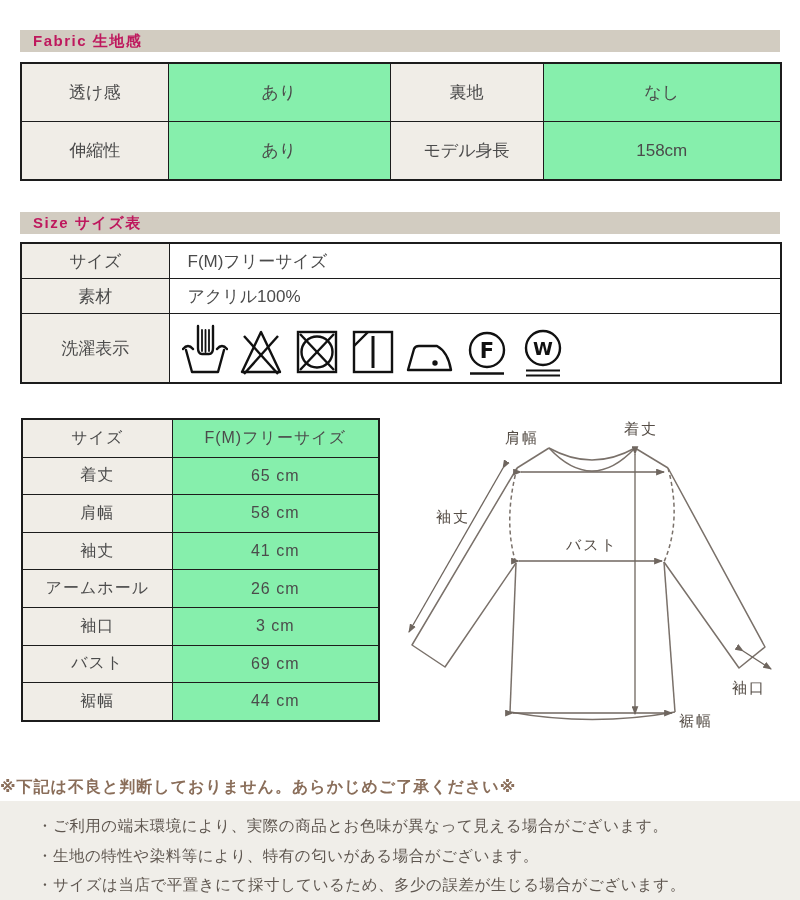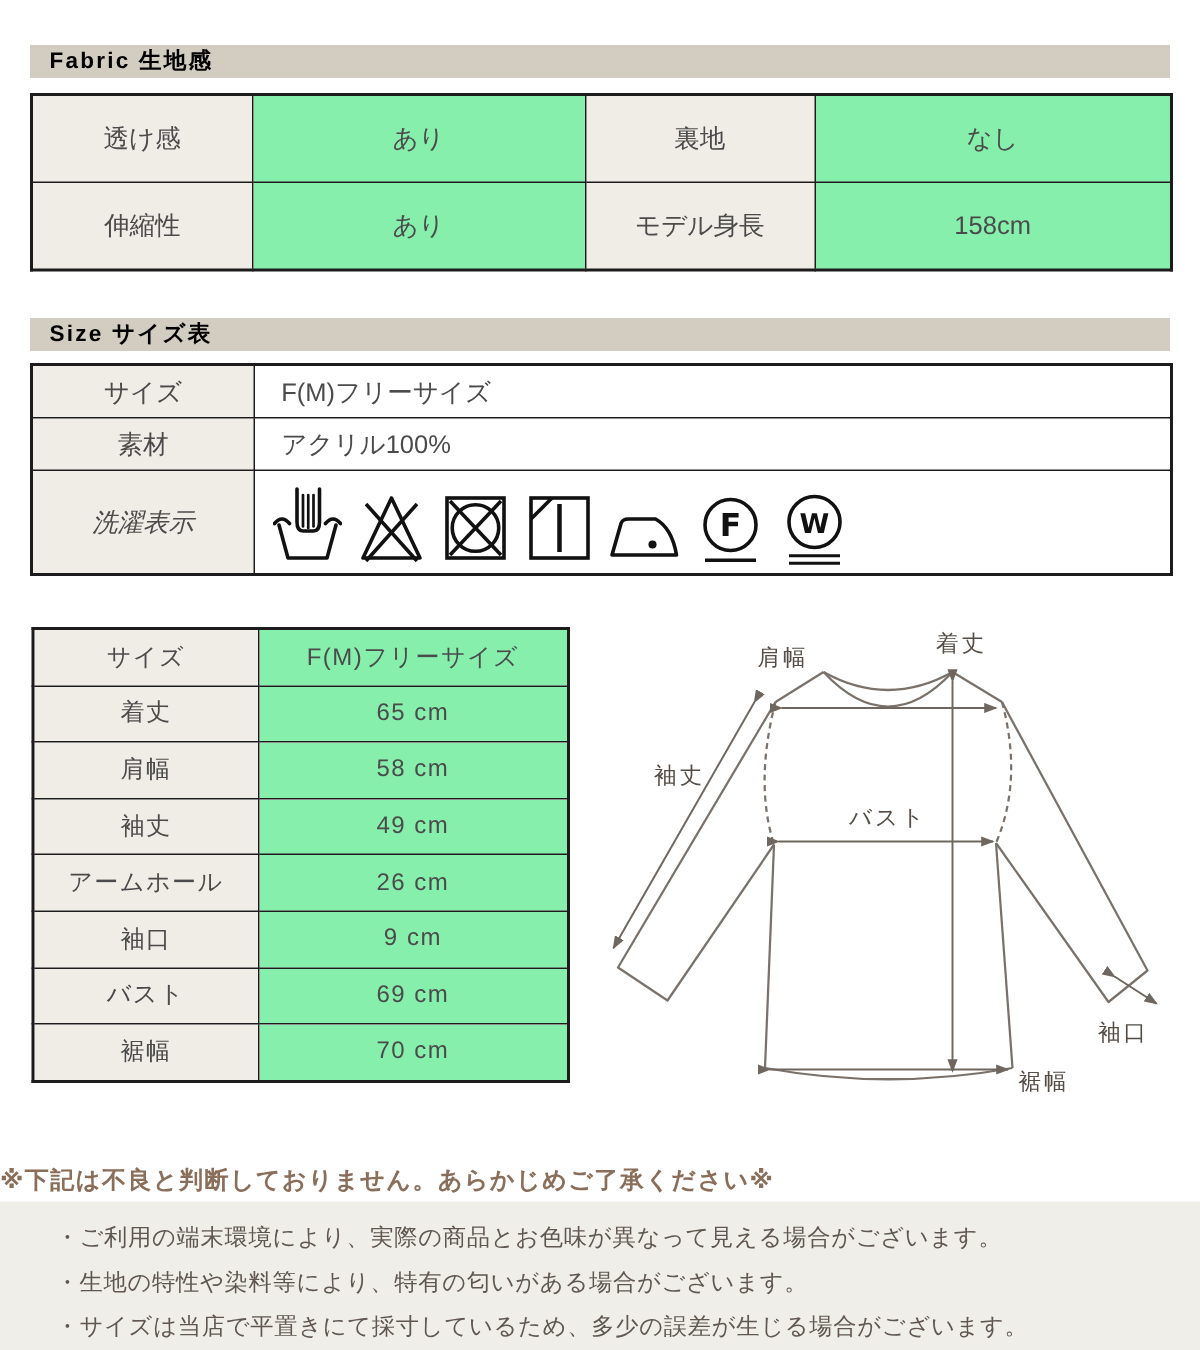--- a/index.html
+++ b/index.html
@@ -2,21 +2,21 @@
 <html><head>
 <meta charset="utf-8">
 <style>
   html,body{margin:0;padding:0;background:#ffffff;}
   .page{
     position:relative;width:800px;height:900px;background:#ffffff;overflow:hidden;
     font-family:"Liberation Sans","DejaVu Sans",sans-serif;color:#4b4b4b;
   }
   .section-bar{
     position:absolute;left:20px;width:760px;height:22px;background:#d2ccc1;
-    color:#000000;font-size:15px;font-weight:bold;line-height:22px;
+    color:#be185d;font-size:15px;font-weight:bold;line-height:22px;
     padding-left:13px;box-sizing:border-box;letter-spacing:1.5px;
   }
   table{border-collapse:collapse;position:absolute;table-layout:fixed;background:#fff;}
   td,th{border:1px solid #1c1c1c;font-weight:normal;font-size:17px;color:#4b4b4b;
         padding:0;overflow:hidden;}
   .tbl{border:2px solid #1c1c1c;}
   .lbl{background:#f0ede7;text-align:center;}
   .val{background:#86efac;text-align:center;}
   .val-left{background:#ffffff;text-align:left;padding-left:18px;}
   #fabric-table{left:20px;top:62px;width:760px;}
@@ -82,21 +82,21 @@
     <tbody>
         <tr>
       <td class="lbl" style="height:34px;">サイズ</td>
       <td class="val-left">F(M)フリーサイズ</td>
     </tr>
     <tr>
       <td class="lbl" style="height:34px;">素材</td>
       <td class="val-left">アクリル100%</td>
     </tr>
     <tr>
-      <td class="lbl" style="height:64px;font-style:italic;">洗濯表示</td>
+      <td class="lbl" style="height:64px;">洗濯表示</td>
       <td class="val-left care-cell">
         <div class="care-icons">
 
           <svg width="46" height="58" viewBox="0 0 46 58" fill="none" stroke="#111" stroke-width="2.4" stroke-linecap="round" stroke-linejoin="round">
             <path d="M4,30 L10,52 L36,52 L42,30"></path>
             <path d="M1,29 Q6,23 11,29"></path>
             <path d="M35,29 Q40,23 45,29"></path>
             <path d="M16,6 L16,28 Q16,34 20,34 L27,34 Q31,34 31,28 L31,6"></path>
             <path d="M20,10 L20,31" stroke-width="1.8"></path>
             <path d="M23.5,10 L23.5,32" stroke-width="1.8"></path>
@@ -158,37 +158,37 @@
     <tr>
       <td class="lbl">着丈</td>
       <td class="val">65 cm</td>
     </tr>
     <tr>
       <td class="lbl">肩幅</td>
       <td class="val">58 cm</td>
     </tr>
     <tr>
       <td class="lbl">袖丈</td>
-      <td class="val">49 cm</td>
+      <td class="val">41 cm</td>
     </tr>
     <tr>
       <td class="lbl">アームホール</td>
       <td class="val">26 cm</td>
     </tr>
     <tr>
       <td class="lbl">袖口</td>
-      <td class="val">9 cm</td>
+      <td class="val">3 cm</td>
     </tr>
     <tr>
       <td class="lbl">バスト</td>
       <td class="val">69 cm</td>
     </tr>
     <tr>
       <td class="lbl">裾幅</td>
-      <td class="val">70 cm</td>
+      <td class="val">44 cm</td>
     </tr>
   </tbody>
     </table>
 
   <svg id="diagram" width="400" height="340" viewBox="0 0 400 340">
     <defs>
       <marker id="ar" viewBox="0 0 8 6" markerWidth="9" markerHeight="7" refX="7" refY="3" orient="auto" markerUnits="userSpaceOnUse">
         <path d="M0,0 L8,3 L0,6 Z" fill="#6f665f"></path>
       </marker>
     </defs>

